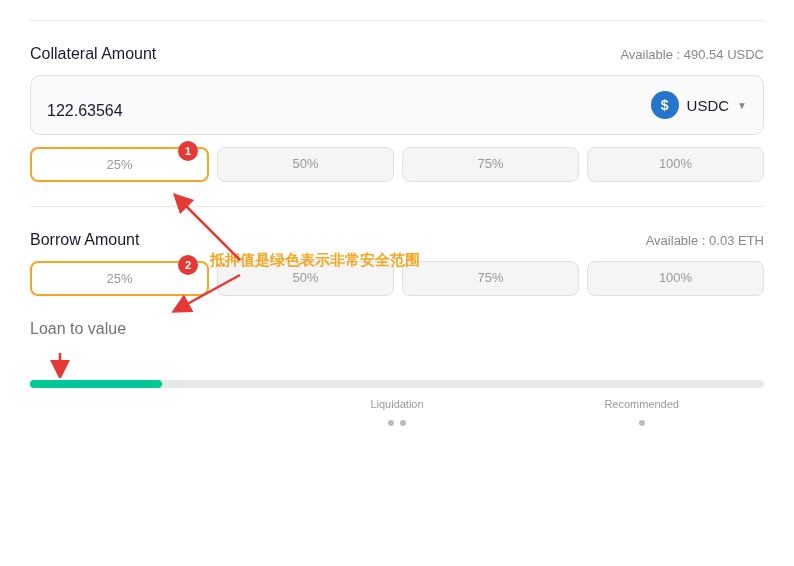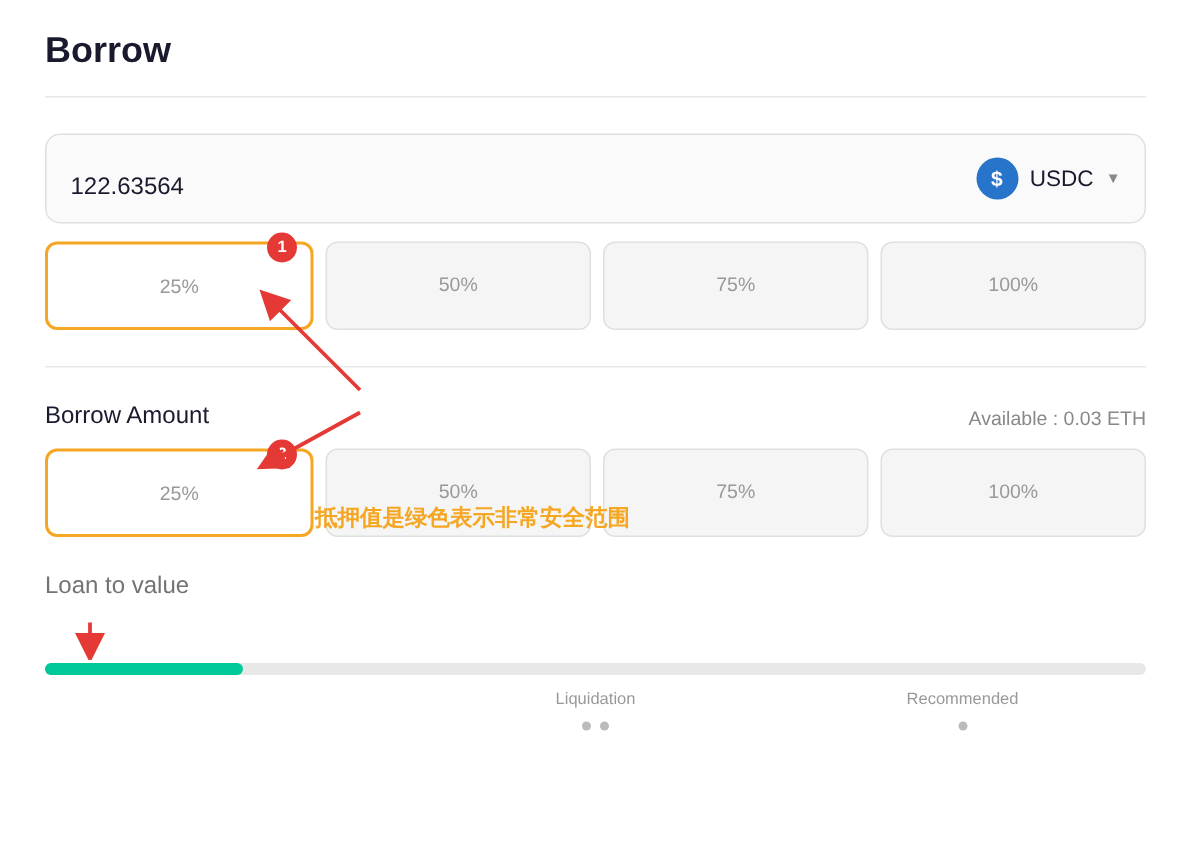--- a/index.html
+++ b/index.html
@@ -176,45 +176,52 @@
     }
 
     .pct-row {
       position: relative;
       display: flex;
       gap: 8px;
     }
 
     .pct-item {
       flex: 1;
-      padding: 20px 0;
+      padding: 8px 0;
       border: 1.5px solid #e0e0e0;
       border-radius: 8px;
       background: #f5f5f5;
       font-size: 13px;
       color: #999;
       cursor: pointer;
       text-align: center;
     }
 
     .pct-item.highlighted {
       border: 2.5px solid #f5a623;
       color: #999;
       background: #fff;
     }
   </style>
 </head>
 <body>
 
 <div style="position: relative;">
 
-  <h1 class="page-title">Borrow</h1>
   <hr class="divider">
 
   <div class="section">
+    <div class="section-header">
+      <span class="section-label">Collateral Amount</span>
+      <span class="available-text">
+        <span>Available :</span>
+        <span>490.54</span>
+        <span>USDC</span>
+      </span>
+    </div>
 
     <div class="input-container">
       <input class="input-value" type="text" value="122.63564" style="">
       <div class="token-selector">
         <div class="token-icon-usdc">$</div>
         <span>USDC</span>
         <span class="chevron-down">▼</span>
       </div>
     </div>
 
@@ -250,21 +257,21 @@
         <div class="pct-item highlighted">25%</div>
         <div class="pct-item">50%</div>
         <div class="pct-item">75%</div>
         <div class="pct-item">100%</div>
       </div>
 
       <div class="badge" style="top: -6px; left: 148px;">
         <span>2</span>
       </div>
 
-      <div style="position: absolute; top: -10px; left: 180px; font-size: 15px; font-weight: 700; color: #f5a623; white-space: nowrap; pointer-events: none; margin-top: 47px;">抵押值是绿色表示非常安全范围</div>
+      <div style="position: absolute; top: -10px; left: 180px; font-size: 15px; font-weight: 700; color: #f5a623; white-space: nowrap; pointer-events: none;">抵押值是绿色表示非常安全范围</div>
     </div>
   </div>
 
   <svg style="position: absolute; top: 160px; left: 50px; pointer-events: none;" width="220" height="140">
 
     <defs>
       <marker id="arrowhead1" markerWidth="8" markerHeight="8" refX="4" refY="4" orient="auto">
         <path d="M0,0 L0,8 L8,4 z" fill="#e53935"></path>
       </marker>
       <marker id="arrowhead2" markerWidth="8" markerHeight="8" refX="4" refY="4" orient="auto">

